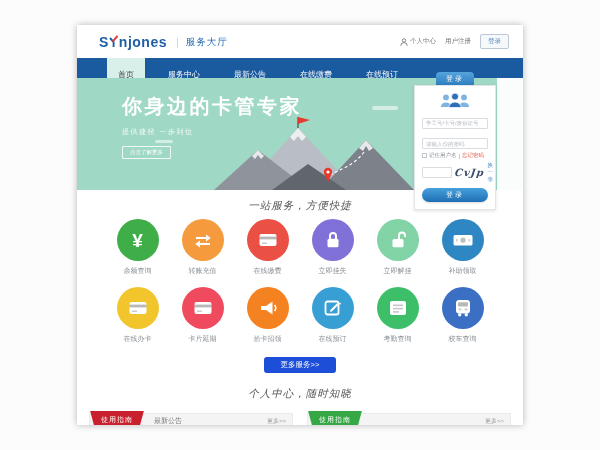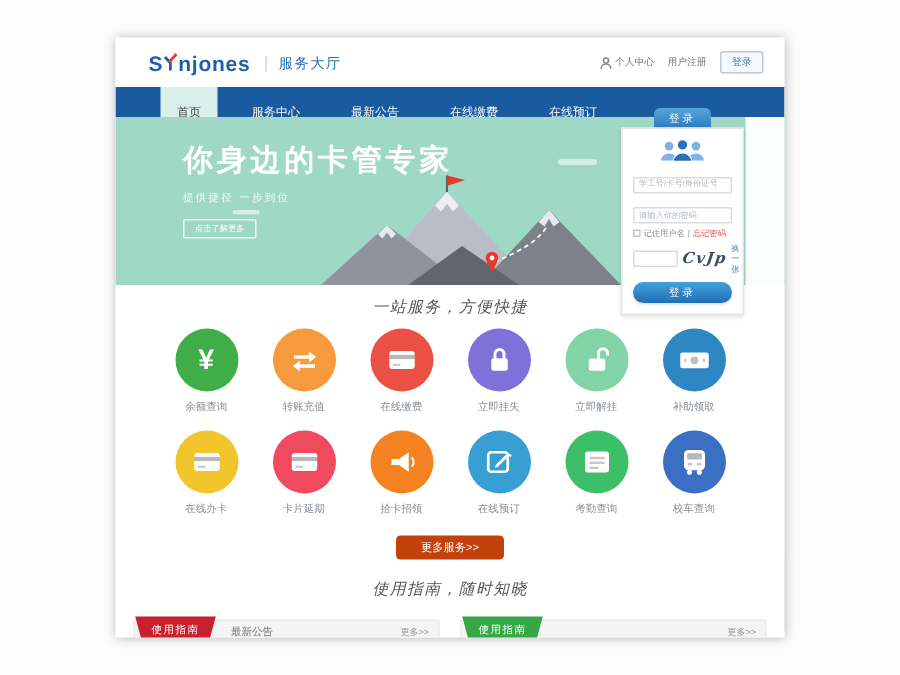--- a/index.html
+++ b/index.html
@@ -52,21 +52,21 @@
 
   
   .services { padding-top:8px; background:#fff; }
   .sec-title { text-align:center; font-size:10.5px; color:#555; letter-spacing:1px; line-height:15px;font-style:italic; }
   .svc-row { display:flex; justify-content:center; margin-top:6px; }
   .svc-row.second { margin-top:11px; }
   .svc { width:65px; display:flex; flex-direction:column; align-items:center; cursor:pointer; }
   .circ { width:42px; height:42px; border-radius:50%; display:flex; align-items:center; justify-content:center; }
   .glyph { color:#fff; font-size:19px; font-weight:bold; line-height:1; }
   .svc-label { margin-top:5px; font-size:7px; color:#898f94; }
-  .more-btn { width:72px; height:16px; margin:13px auto 0; background:#c2410c; border-radius:3px; color:#fff; font-size:7.5px; display:flex; align-items:center; justify-content:center; cursor:pointer; }
+  .more-btn { width:72px; height:16px; margin:13px auto 0; background:#1d4ed8; border-radius:3px; color:#fff; font-size:7.5px; display:flex; align-items:center; justify-content:center; cursor:pointer; }
 
   
   .activity { padding-top:13px; }
   .panels { display:flex; justify-content:space-between; margin:12px 12px 0; }
   .panel { width:204px; }
   .panel-bar { height:16px; background:#f4f4f4; border:1px solid #ebebeb; display:flex; align-items:center; position:relative; }
   .ribbon { height:18px; width:54px; margin-top:-3px; color:#fff; font-size:7px; letter-spacing:1px; display:flex; align-items:center; justify-content:center; clip-path:polygon(0 0,100% 0,91% 100%,9% 100%); cursor:pointer; }
   .ribbon.red { background:#c8202c; }
   .ribbon.green { background:#35a845; }
   .panel-sub { font-size:7px; color:#777; margin-left:10px; cursor:pointer; }
@@ -290,21 +290,21 @@
             </svg>
         </div>
         <div class="svc-label">校车查询</div>
       </div>
     </div>
 
     <div class="more-btn">更多服务&gt;&gt;</div>
   </div>
 
   <div class="activity">
-    <div class="sec-title">使用指南，随时知晓</div>
+    <div class="sec-title">个人中心，随时知晓</div>
     <div class="panels">
       <div class="panel">
         <div class="panel-bar">
           <div class="ribbon red">使用指南</div>
           <span class="panel-sub">最新公告</span>
           <span class="panel-more">更多&gt;&gt;</span>
         </div>
       </div>
       <div class="panel">
         <div class="panel-bar">

